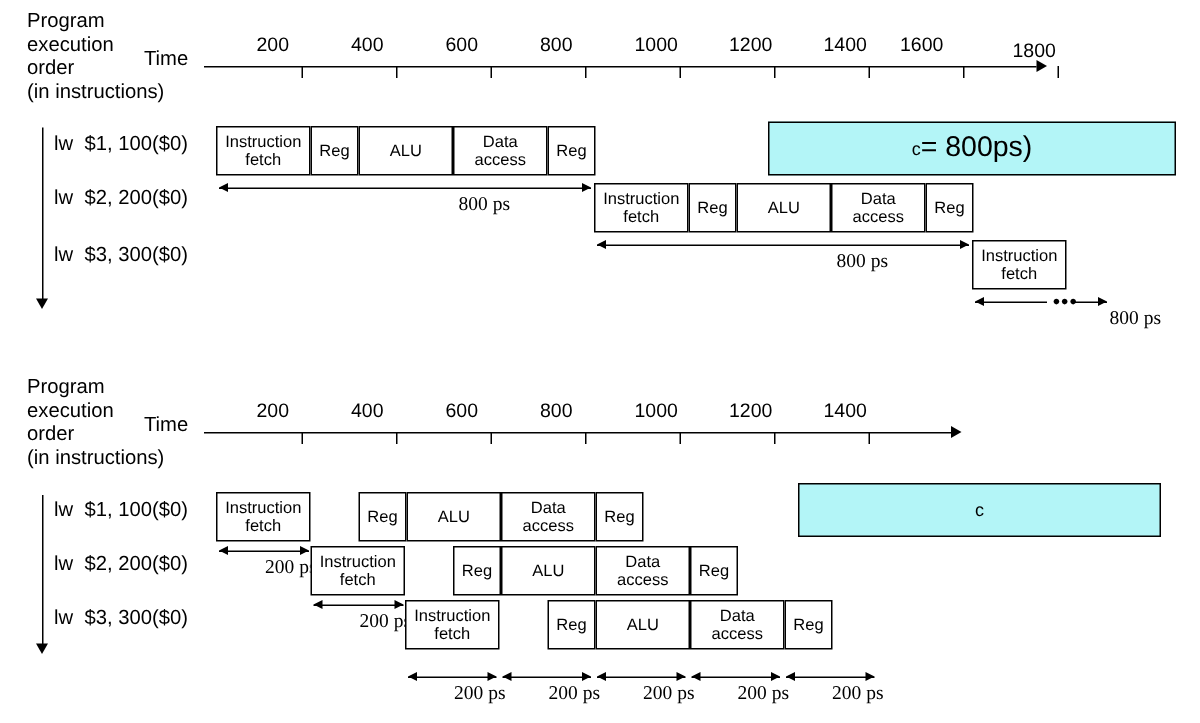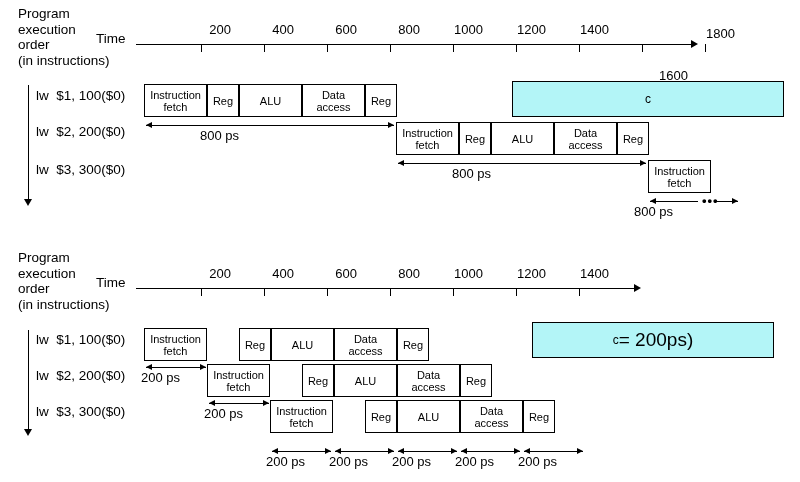--- a/index.html
+++ b/index.html
@@ -26,21 +26,21 @@
   .axis-arrow{
     position:absolute;width:0;height:0;
     border-left:7px solid #000;
     border-top:4px solid transparent;
     border-bottom:4px solid transparent;
   }
   .tick{
     position:absolute;width:0;border-left:1.4px solid #000;height:8px;
   }
   .tick-label{
-    position:absolute;font-size:13px;text-align:right;
+    position:absolute;font-size:13px;text-align:left;
   }
 
   
   .vbar{position:absolute;width:0;border-left:1.6px solid #000;}
   .vbar-arrow{
     position:absolute;width:0;height:0;
     border-top:7px solid #000;
     border-left:4px solid transparent;
     border-right:4px solid transparent;
   }
@@ -76,21 +76,21 @@
     border-top:3.5px solid transparent;
     border-bottom:3.5px solid transparent;
   }
   .measure .rhead{
     position:absolute;right:0;top:1px;width:0;height:0;
     border-left:6px solid #000;
     border-top:3.5px solid transparent;
     border-bottom:3.5px solid transparent;
   }
   .measure-text{
-    position:absolute;font-size:13px;text-align:left;
+    position:absolute;font-size:13px;text-align:right;font-family:Liberation Serif, serif;
   }
   .dots{position:absolute;font-size:13px;font-weight:bold;letter-spacing:1px;line-height:8px;}
 
   
   .callout{
     position:absolute;
     box-sizing:border-box;
     border:1.2px solid #000;
     display:flex;align-items:center;justify-content:center;
     font-size:19px;
@@ -127,21 +127,21 @@
   <div class="tick" style="left:453px;top:44px;"></div>
   <div class="tick-label" style="left:423px;top:22px;width:60px;">1000</div>
 
   <div class="tick" style="left:516px;top:44px;"></div>
   <div class="tick-label" style="left:486px;top:22px;width:60px;">1200</div>
 
   <div class="tick" style="left:579px;top:44px;"></div>
   <div class="tick-label" style="left:549px;top:22px;width:60px;">1400</div>
 
   <div class="tick" style="left:642px;top:44px;"></div>
-  <div class="tick-label" style="left:628px;top:22px;width:60px;margin-top:46px;">1600</div>
+  <div class="tick-label" style="left:600px;top:22px;width:60px;">1600</div>
 
   <div class="tick" style="left:705px;top:44px;"></div>
   <div class="tick-label" style="left:675px;top:26px;width:60px;">1800</div>
 
   <div class="vbar" style="left:28px;top:85px;height:115px;"></div>
   <div class="vbar-arrow" style="left:24px;top:199px;"></div>
 
   <div class="instr-label" style="left:36px;top:88px;">lw  $1, 100($0)</div>
   <div class="instr-label" style="left:36px;top:124px;">lw  $2, 200($0)</div>
   <div class="instr-label" style="left:36px;top:162px;">lw  $3, 300($0)</div>
@@ -185,20 +185,21 @@
   </div>
   <div class="dots" style="left:702px;top:197px;">•••</div>
   <div class="measure" style="left:716px;top:197px;width:22px;">
     <div class="mline"></div>
       <div class="rhead"></div>
   </div>
   <div class="measure-text" style="left:634px;top:204px;width:140px;">800 ps</div>
 
   <div class="callout" style="left:512px;top:81px;width:272px;height:36px;background:#b3f5f7;">
       <sub>c</sub>
+      <span>= 800ps)</span>
   </div>
 </div>
 
 <div class="diagram">
 
   <div class="abs pe-label" style="left:18px;top:250px;">Program
 execution
 order
 (in instructions)</div>
 
@@ -303,15 +304,14 @@
 
   <div class="measure" style="left:524px;top:447px;width:59px;">
     <div class="mline"></div>
       <div class="lhead"></div>
       <div class="rhead"></div>
   </div>
   <div class="measure-text" style="left:518px;top:454px;width:71px;">200 ps</div>
 
   <div class="callout" style="left:532px;top:322px;width:242px;height:36px;background:#b3f5f7;">
       <sub>c</sub>
-      <span>= 200ps)</span>
   </div>
 </div>
 
 </body></html>

